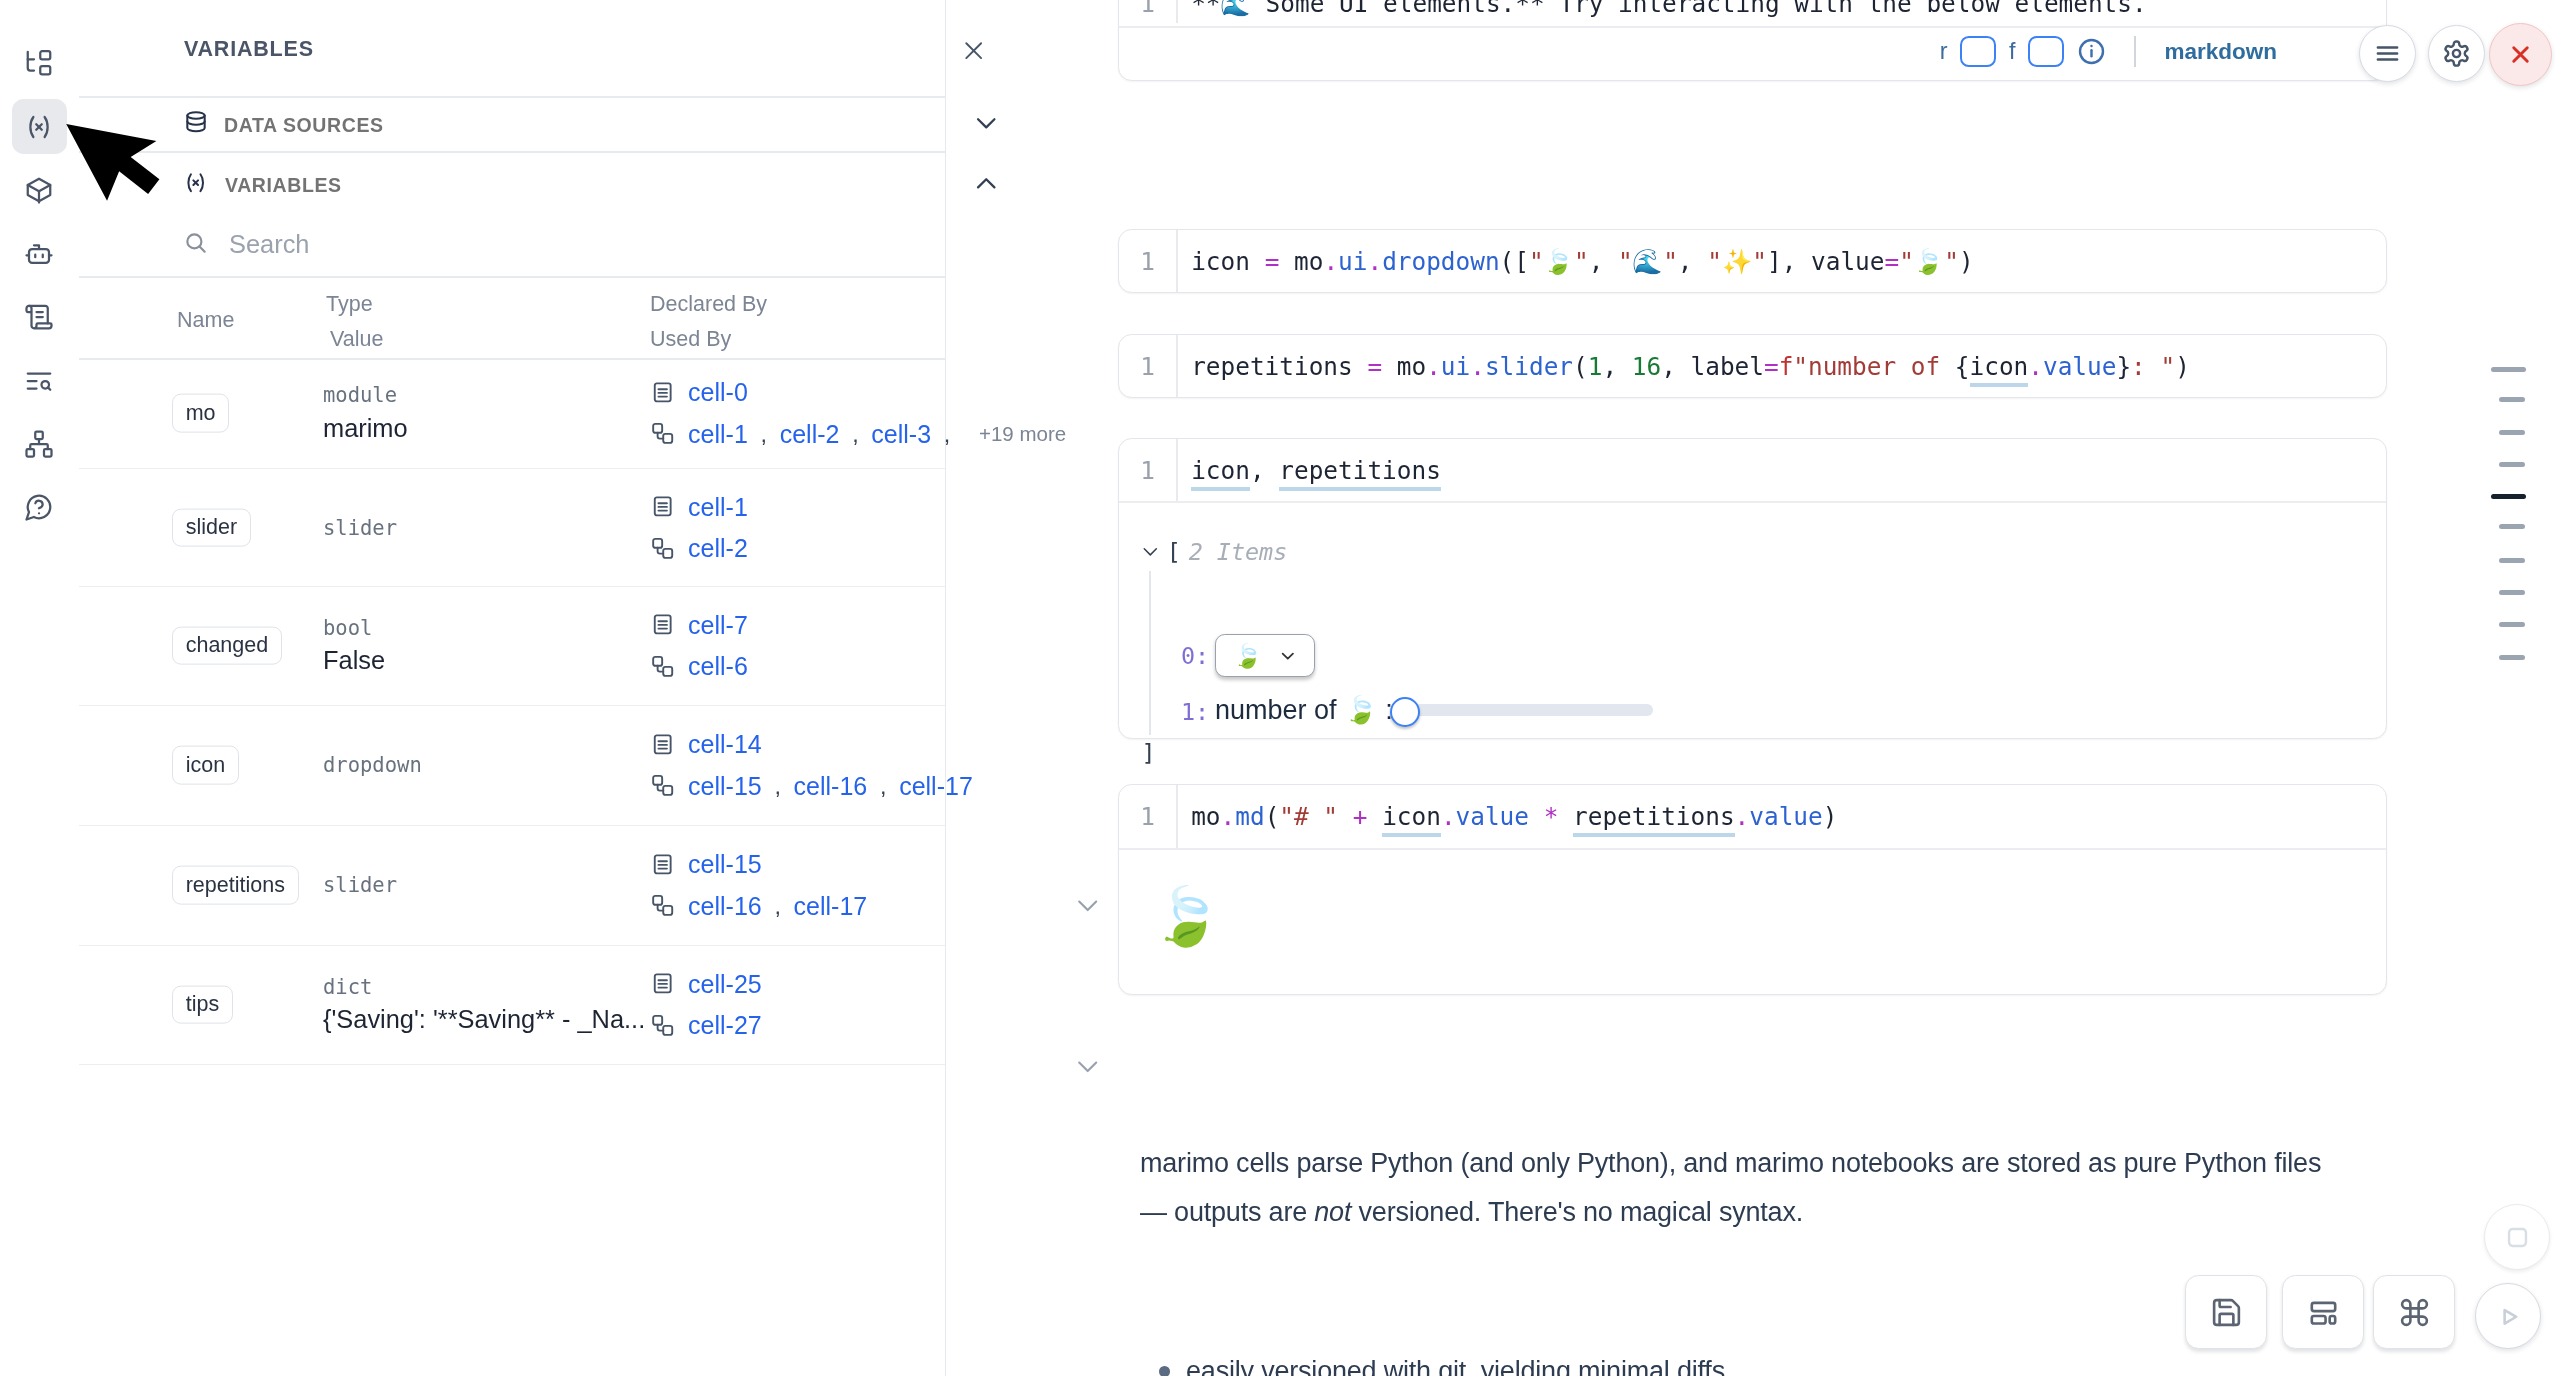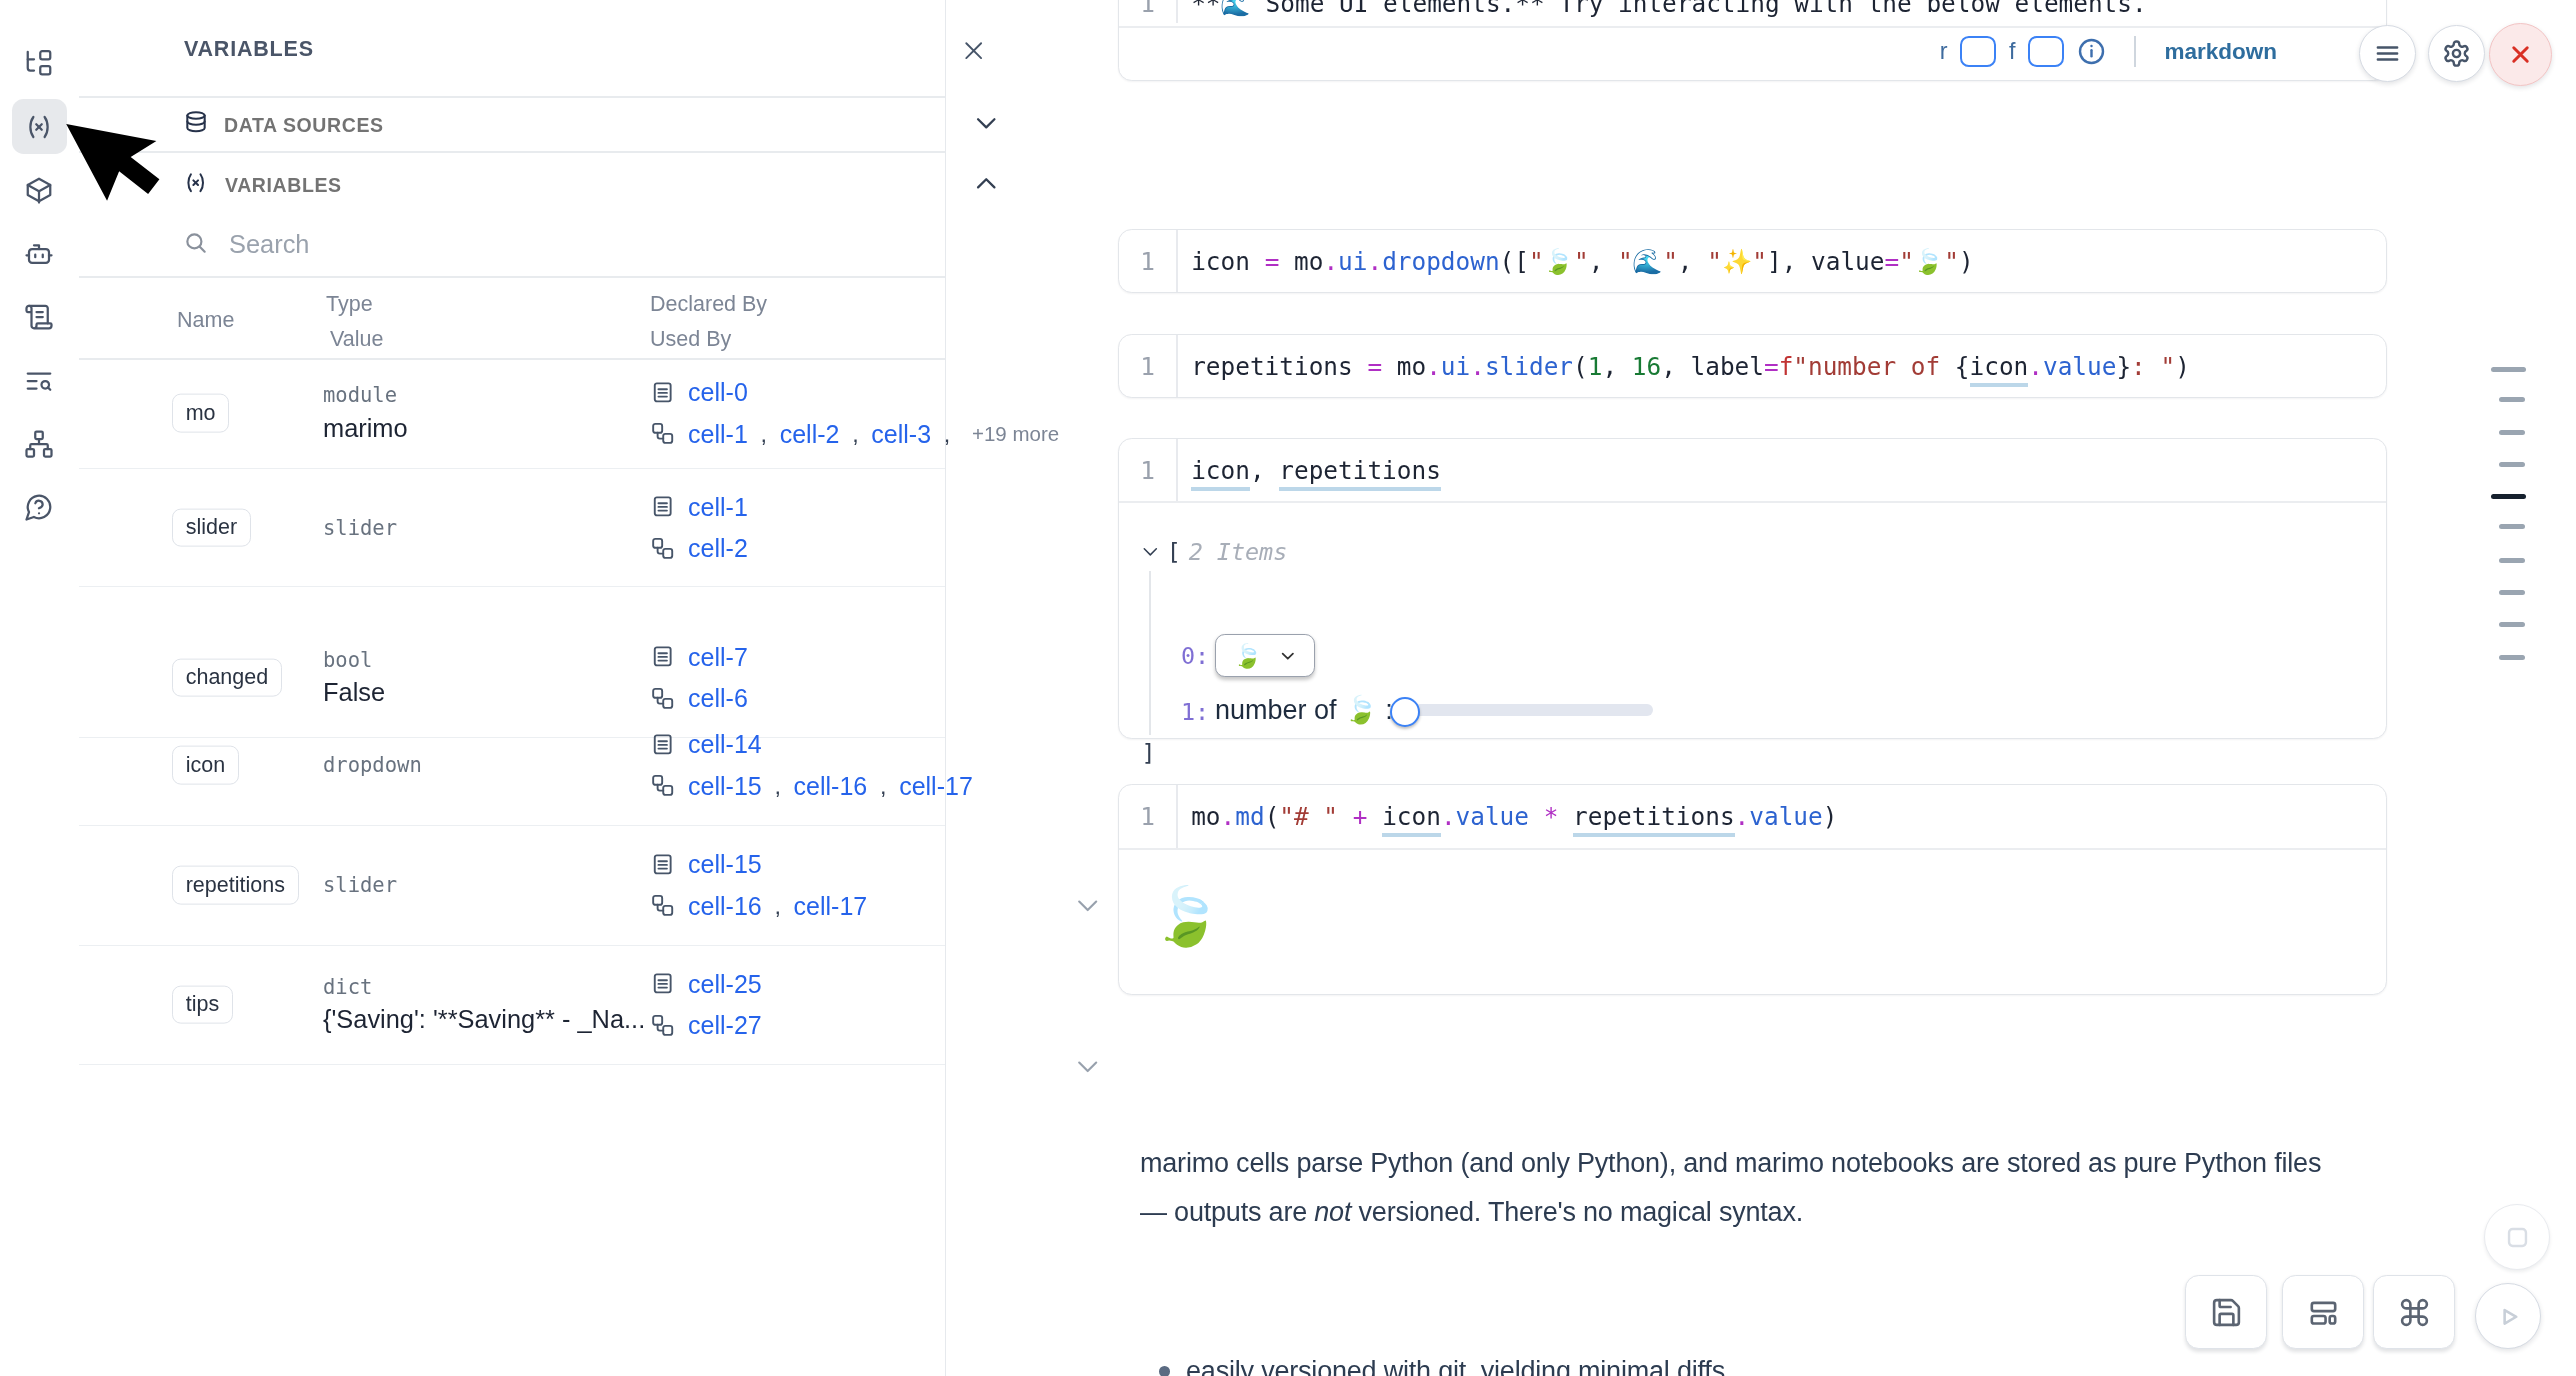--- a/index.html
+++ b/index.html
@@ -28,21 +28,21 @@
   .badge{position:absolute;left:93px;top:50%;transform:translateY(-50%);border:1.5px solid #dfe3e9;border-radius:8.8px;
          padding:5.9px 12.7px;font-size:21.5px;color:#2a3342;background:#fff;}
   .typeval{position:absolute;left:244px;top:50%;transform:translateY(-50%);display:flex;flex-direction:column;gap:6.8px;}
   .vtype{font-family:"DejaVu Sans Mono",monospace;font-size:20.5px;color:#68727f;}
   .vval{font-size:25.4px;color:#1d2433;white-space:nowrap;max-width:322px;overflow:hidden;}
   .declused{position:absolute;left:571px;top:50%;transform:translateY(-50%);display:flex;flex-direction:column;gap:12.7px;}
   .refline{display:flex;align-items:center;gap:12.7px;white-space:nowrap;}
   .refline svg{width:25.4px;height:25.4px;stroke:#475569;fill:none;stroke-width:1.8;stroke-linecap:round;stroke-linejoin:round;flex:none;}
   .cell-link{color:#2563eb;font-size:25px;}
   .link-sep{color:#333f52;font-size:23.4px;}
-  .link-more{color:#7c8595;font-size:20.5px;margin-left:9px;}
+  .link-more{color:#7c8595;font-size:20.5px;margin-left:16px;}
   
   .cell{position:absolute;left:1118px;width:1267px;background:#fff;border:1.5px solid #e3e6ea;border-radius:13.7px;
         box-shadow:0 1px 2px rgba(15,23,42,.05);}
   .code-row{position:absolute;left:0;right:0;display:flex;align-items:center;font-family:"DejaVu Sans Mono",monospace;font-size:24.4px;}
   .gutter{width:57px;text-align:center;color:#9aa1ad;flex:none;}
   .gut-sep{width:1.5px;align-self:stretch;background:#e8eaee;flex:none;}
   .codeline{padding-left:13.7px;white-space:pre;}
   .tk-d{color:#1d2433;} .tk-o{color:#b02fc4;} .tk-p{color:#2d63d0;} .tk-s{color:#a23c36;}
   .tk-r{color:#c13333;} .tk-n{color:#187a34;}
   .tk-u{border-bottom:4.9px solid #bcd7e9;padding-bottom:2px;}
@@ -268,21 +268,21 @@
             <div class="refline">
               <svg viewBox="0 0 24 24">
                 <rect x="3" y="3" width="8.5" height="8.5" rx="2"></rect>
                 <path d="M7.2 11.5v3.5a2 2 0 0 0 2 2h3.3"></path>
                 <rect x="12.5" y="12.5" width="8.5" height="8.5" rx="2"></rect>
               </svg>
               <span class="cell-link">cell-2</span>
             </div>
           </div>
         </div>
-        <div class="var-row" style="top: 586px; height: 119px; margin-top: 32px;">
+        <div class="var-row" style="top: 586px; height: 119px;">
           <span class="badge">changed</span>
           <div class="typeval">
             <span class="vtype">bool</span>
             <span class="vval">False</span>
           </div>
           <div class="declused">
             <div class="refline">
               <svg viewBox="0 0 24 24">
                 <rect x="4.5" y="3.5" width="15" height="17" rx="2"></rect>
                 <path d="M8 9h8M8 12.5h8M8 16h8"></path>

